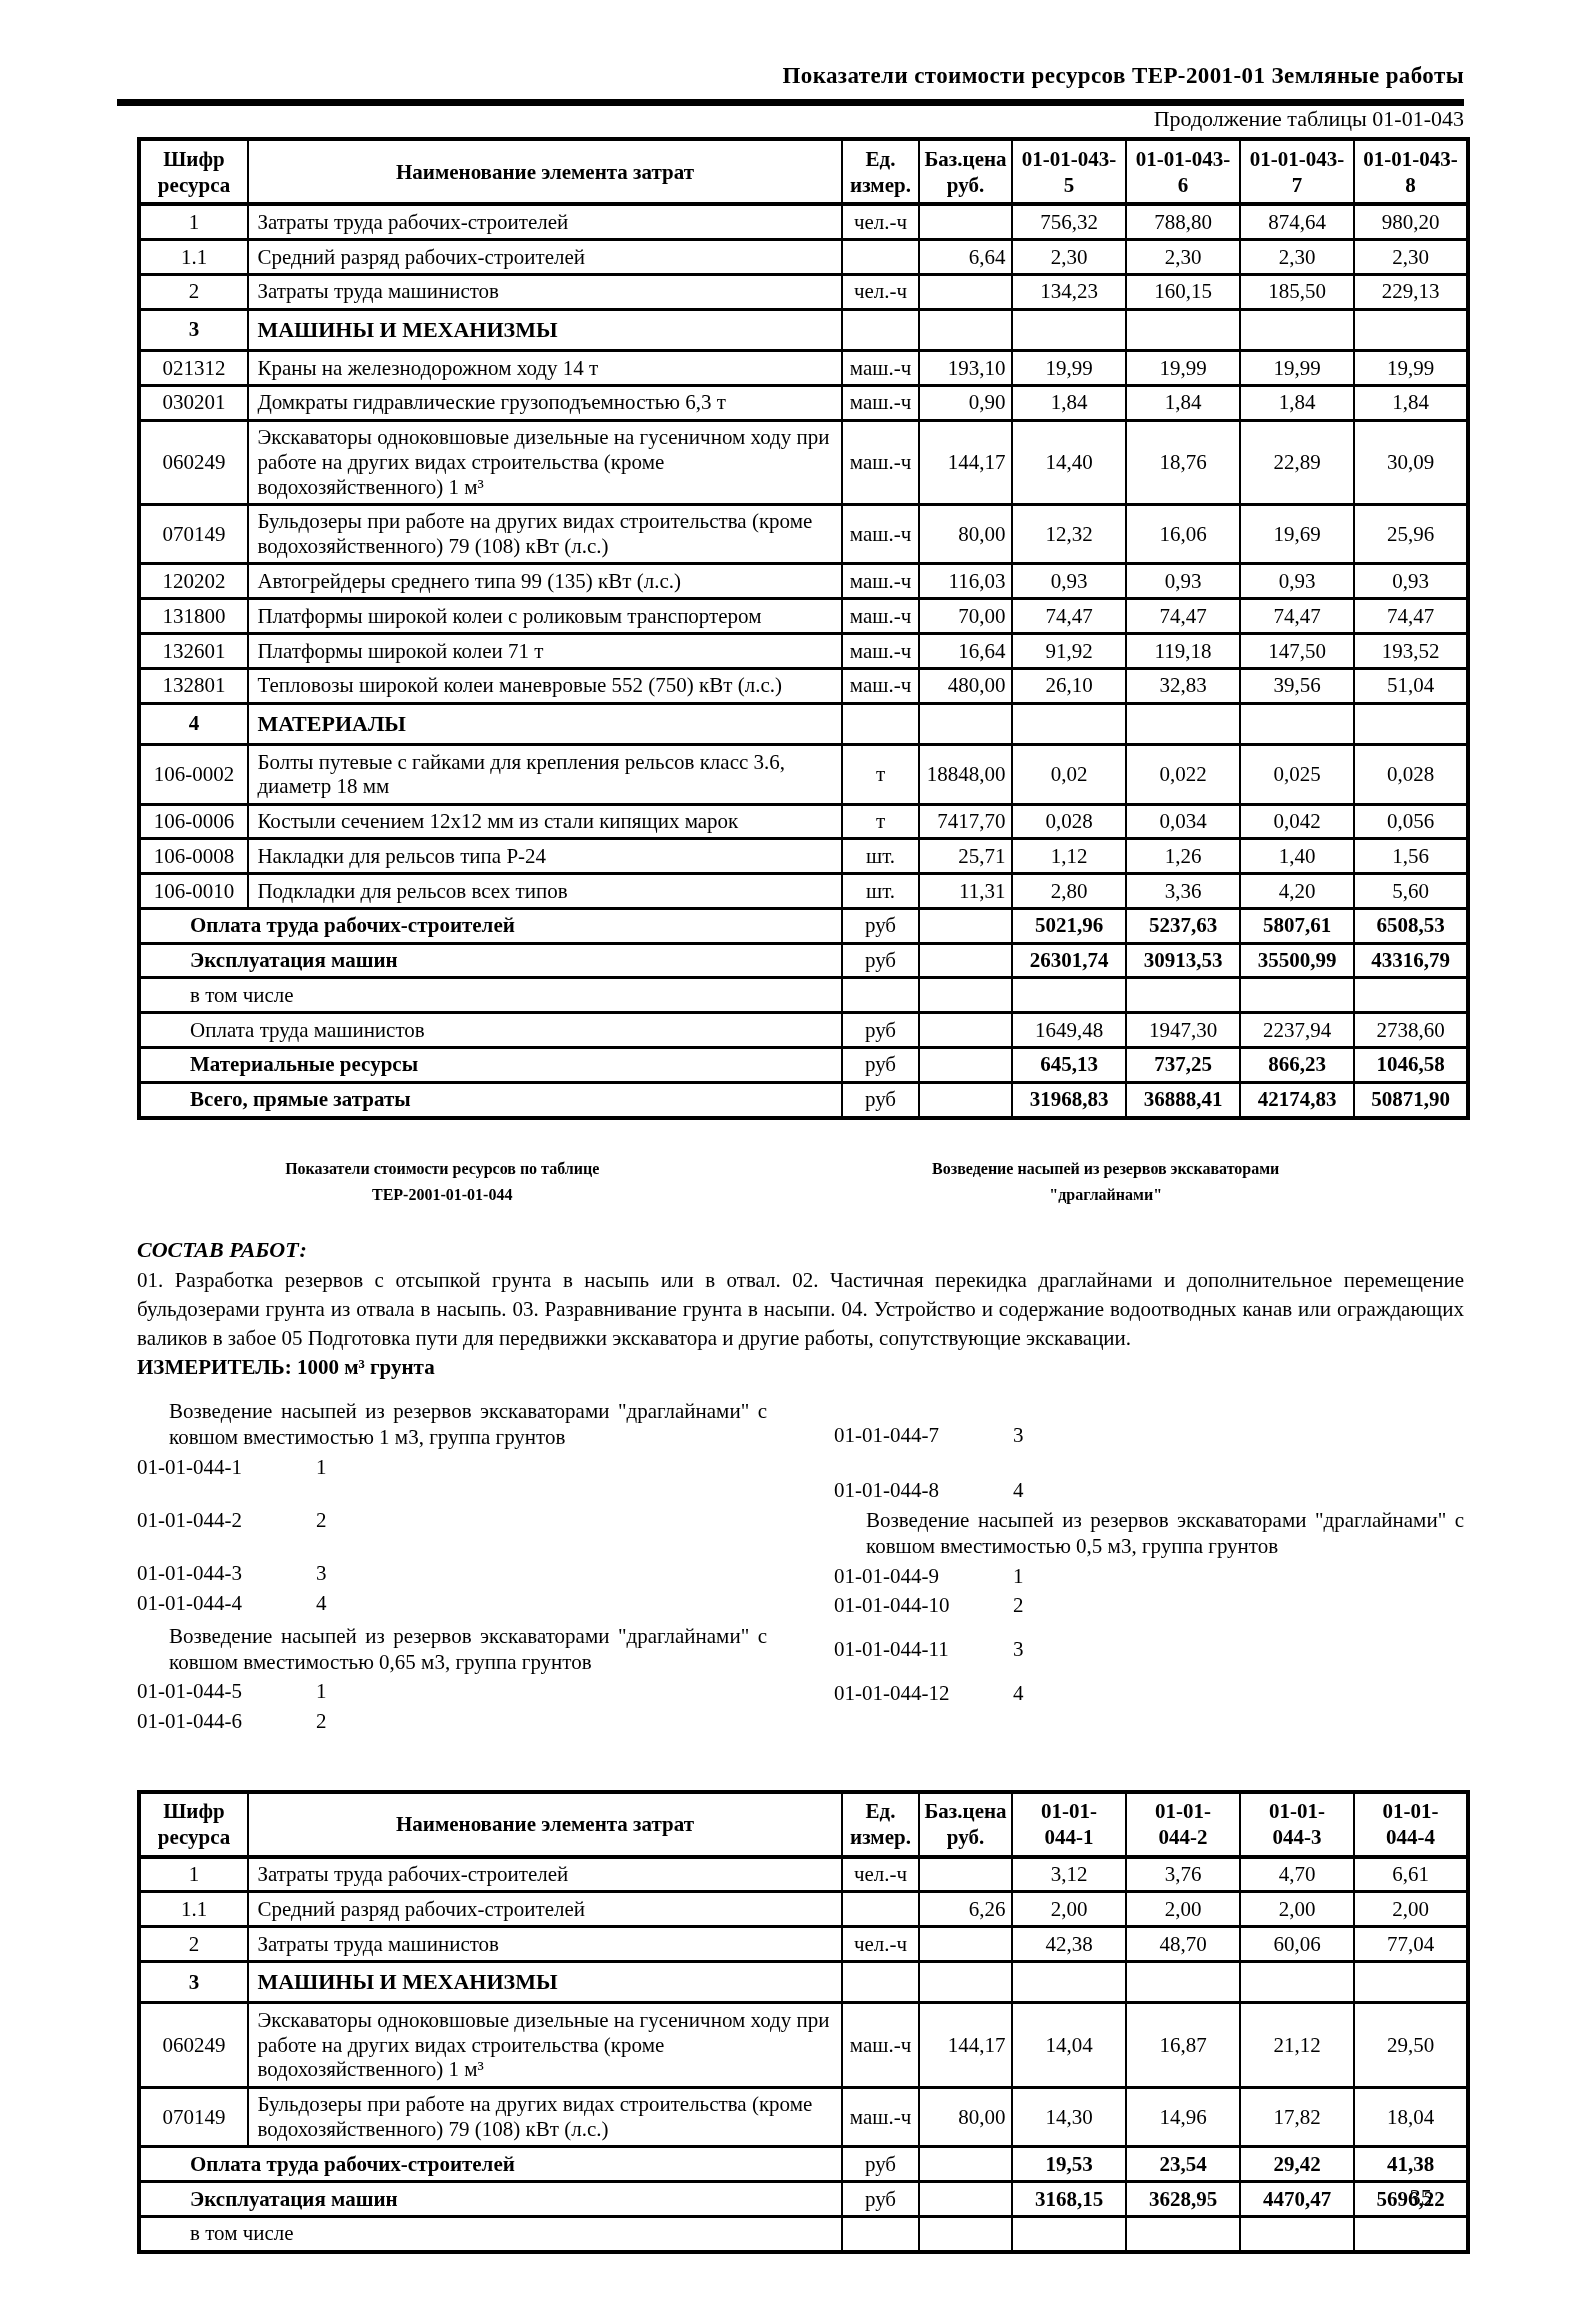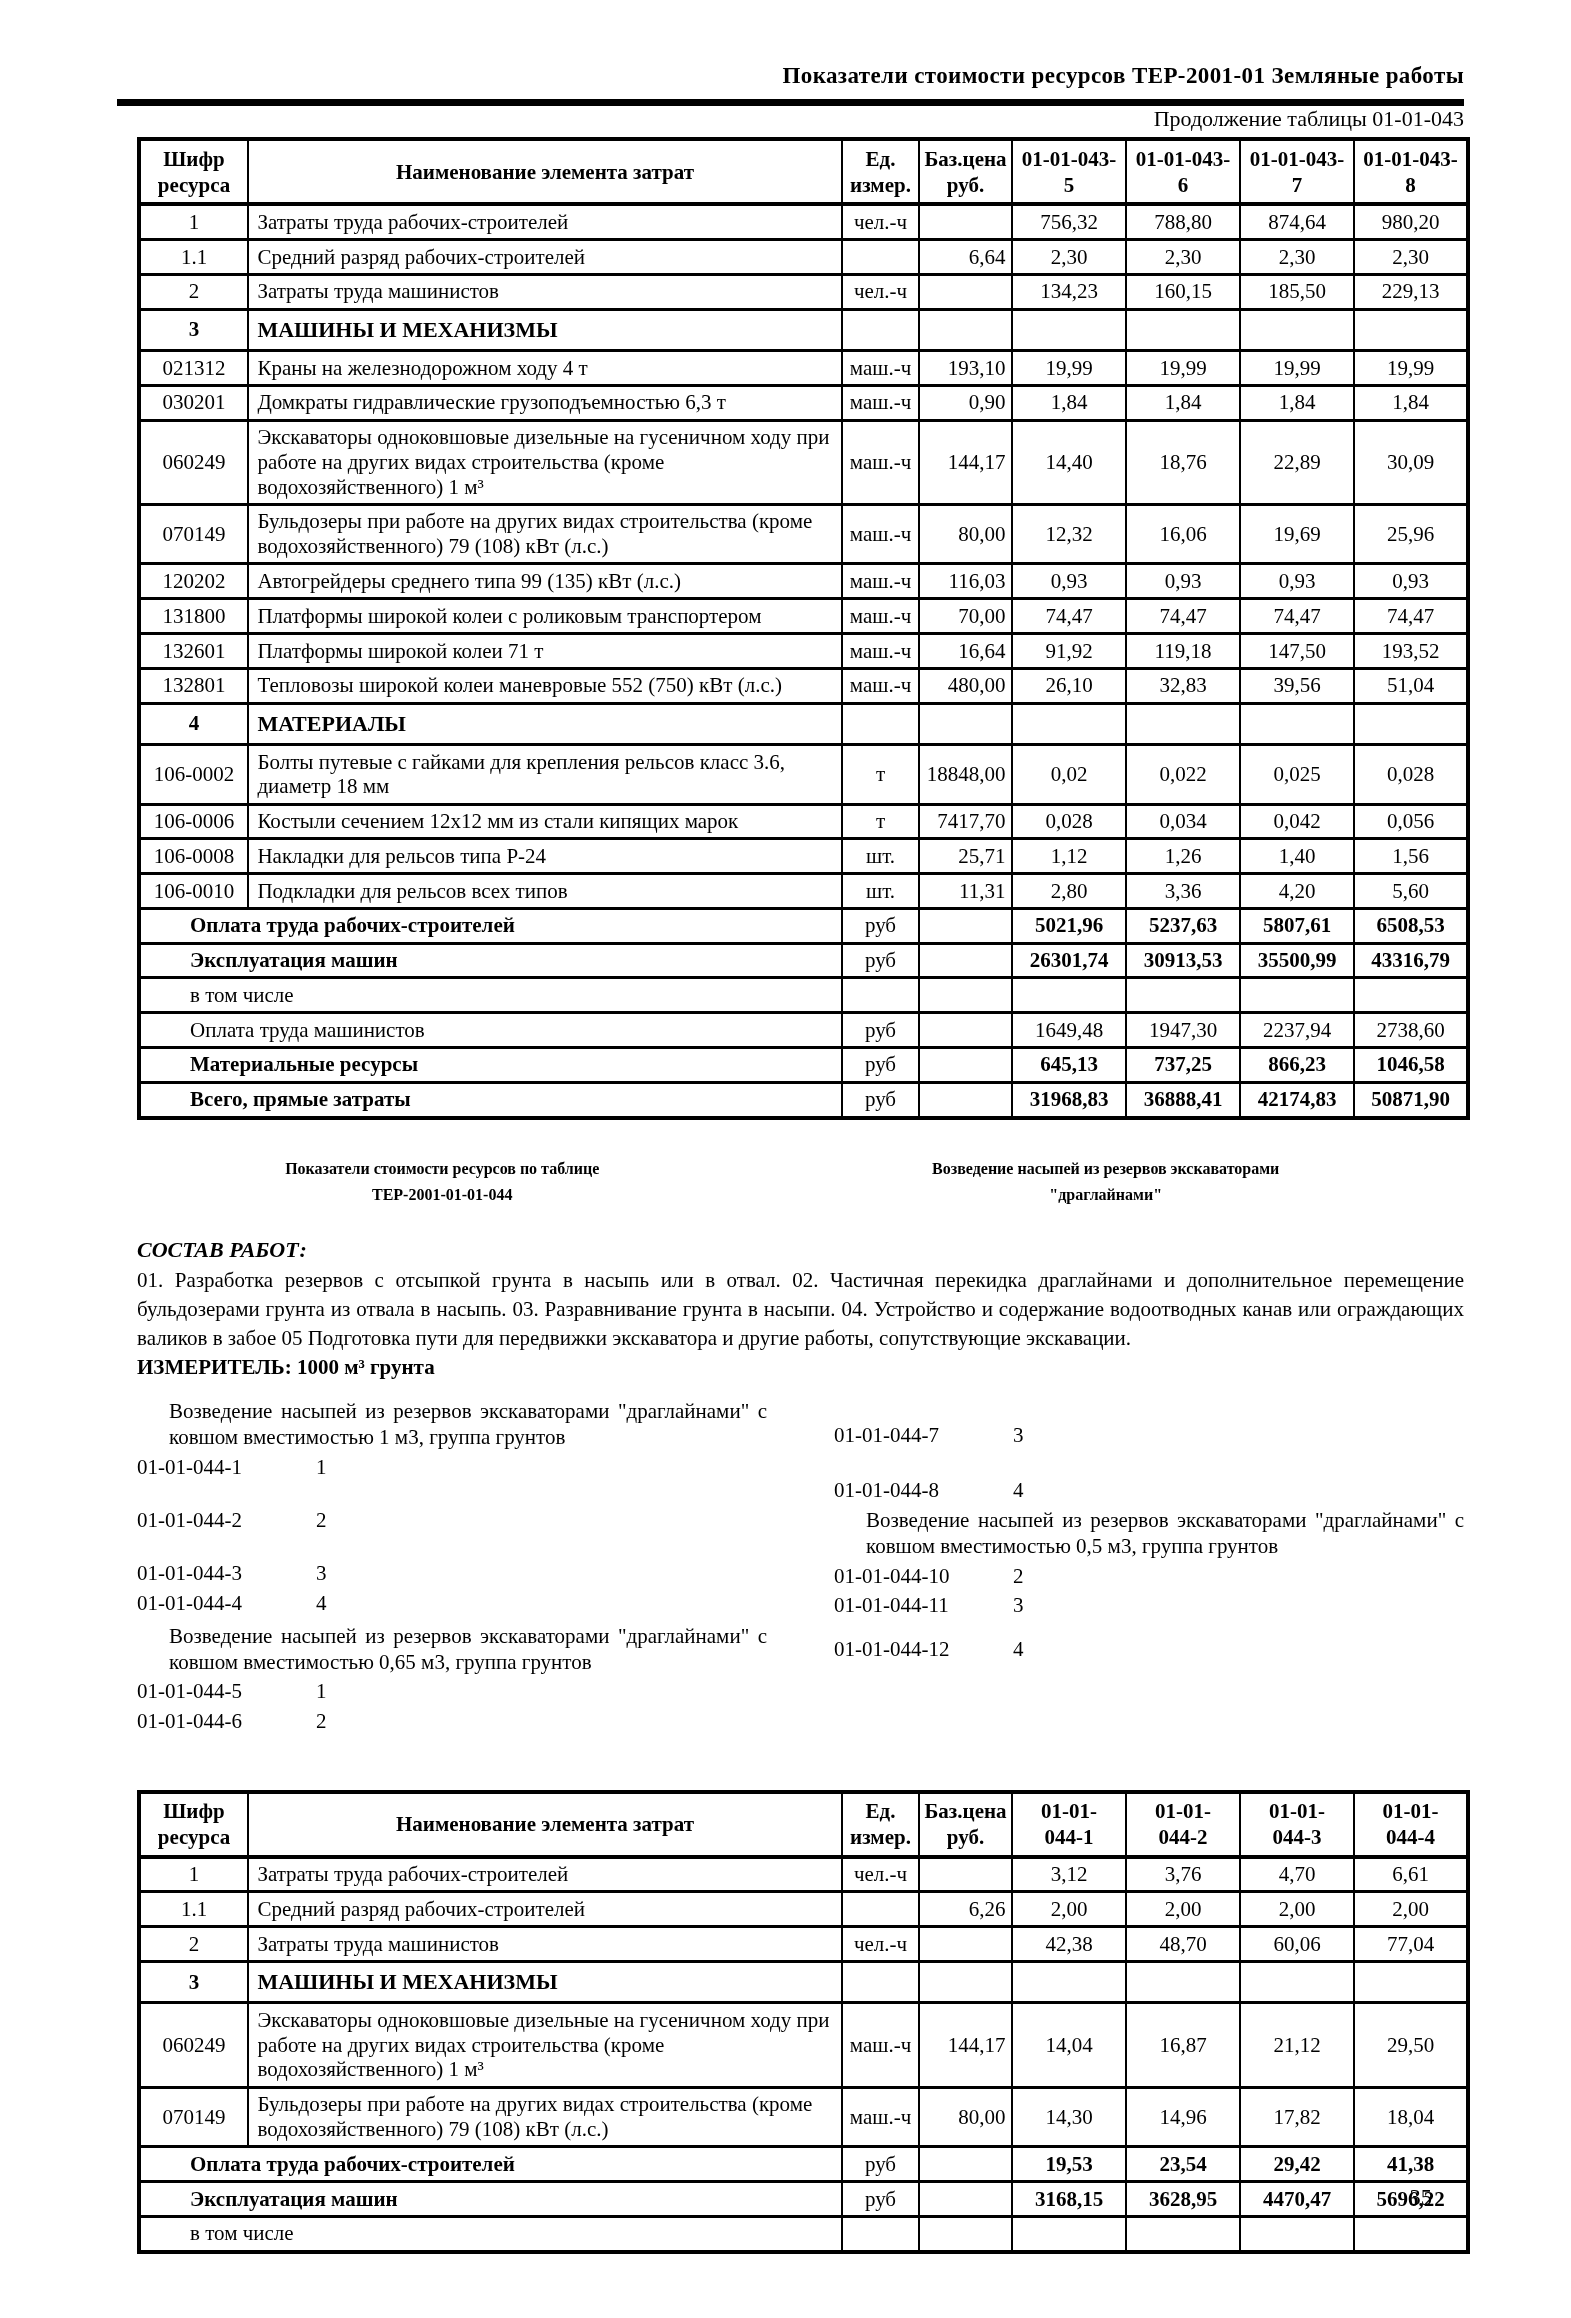--- a/index.html
+++ b/index.html
@@ -130,21 +130,21 @@
           <td class="name sec">МАШИНЫ И МЕХАНИЗМЫ</td>
           <td class="unit"></td>
           <td class="base"></td>
           <td class="val"></td>
           <td class="val"></td>
           <td class="val"></td>
           <td class="val"></td>
         </tr>
         <tr>
           <td class="codec">021312</td>
-          <td class="name">Краны на железнодорожном ходу 4 т</td>
+          <td class="name">Краны на железнодорожном ходу 14 т</td>
           <td class="unit">маш.-ч</td>
           <td class="base">193,10</td>
           <td class="val">19,99</td>
           <td class="val">19,99</td>
           <td class="val">19,99</td>
           <td class="val">19,99</td>
         </tr>
         <tr>
           <td class="codec">030201</td>
           <td class="name">Домкраты гидравлические грузоподъемностью 6,3 т</td>
@@ -344,20 +344,21 @@
         <div class="cr"><span class="code-label">01-01-044-3</span><span>3</span></div>
         <div class="cr"><span class="code-label">01-01-044-4</span><span>4</span></div>
         <div class="gdesc">Возведение насыпей из резервов экскаваторами "драглайнами" с ковшом вместимостью 0,65 м3, группа грунтов</div>
         <div class="cr"><span class="code-label">01-01-044-5</span><span>1</span></div>
         <div class="cr"><span class="code-label">01-01-044-6</span><span>2</span></div>
       </div>
     <div class="list-col col-right">
         <div class="cr"><span class="code-label">01-01-044-7</span><span>3</span></div>
         <div class="cr"><span class="code-label">01-01-044-8</span><span>4</span></div>
         <div class="gdesc">Возведение насыпей из резервов экскаваторами "драглайнами" с ковшом вместимостью 0,5 м3, группа грунтов</div>
+        <div class="cr"><span class="code-label">01-01-044-9</span><span>1</span></div>
         <div class="cr"><span class="code-label">01-01-044-10</span><span>2</span></div>
         <div class="cr"><span class="code-label">01-01-044-11</span><span>3</span></div>
         <div class="cr"><span class="code-label">01-01-044-12</span><span>4</span></div>
       </div>
   </div>
 
   <div class="table2-wrap">
     <table>
       <colgroup>
         <col style="width:109px">

